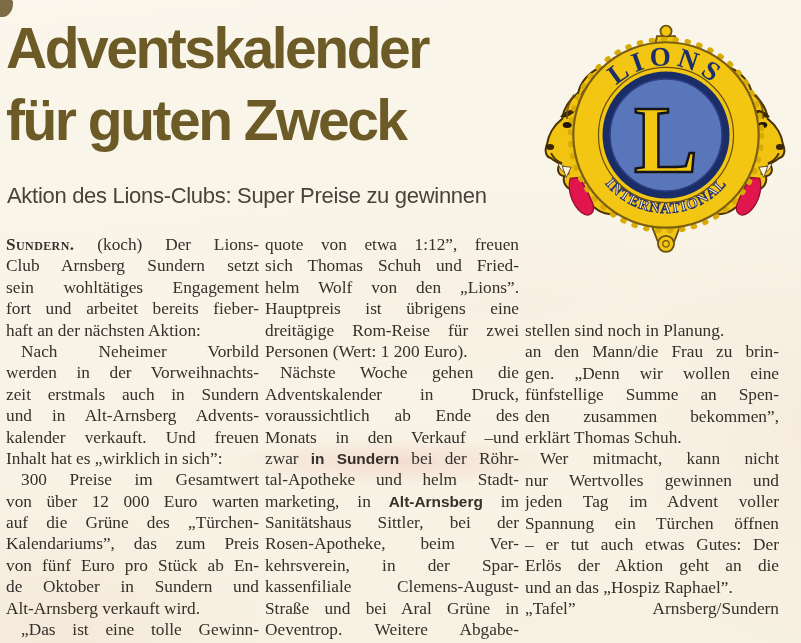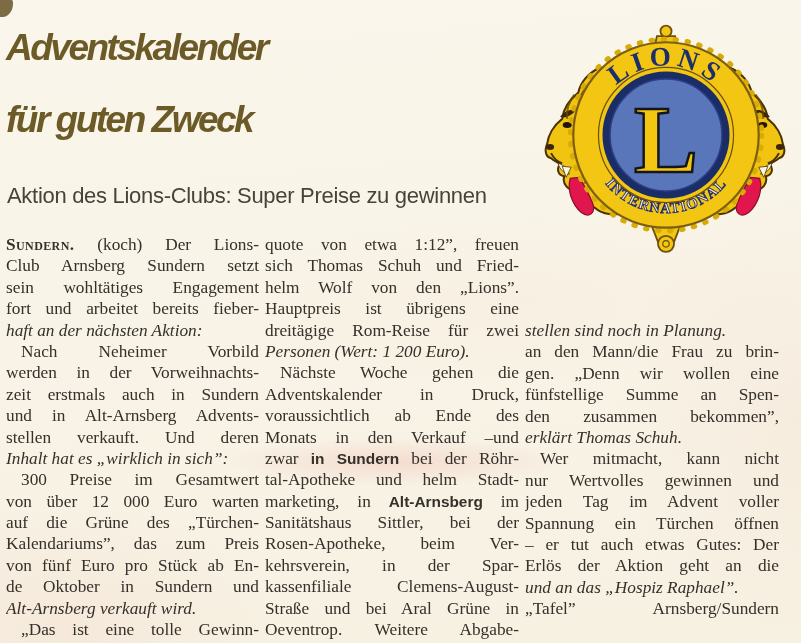--- a/index.html
+++ b/index.html
@@ -19,22 +19,22 @@
       radial-gradient(260px 320px at 802px 420px, rgba(236,197,182,.14), transparent 72%),
       radial-gradient(420px 120px at 520px 300px, rgba(240,205,190,.10), transparent 75%);
   }
   .corner-mark {
     position:absolute; left:0; top:0; width:13px; height:17px;
     background:#6e5c32; border-radius:0 12% 80% 0; opacity:.9;
   }
   .headline {
     position:absolute; left:6px; top:12px;
     font-family:"Liberation Sans", sans-serif;
-    font-weight:bold; font-size:37px; line-height:72px;
-    letter-spacing:-2.5px; color:#6c5a27;font-style:italic;
+    font-weight:bold; font-size:57px; line-height:72px;
+    letter-spacing:-2.5px; color:#6c5a27;
   }
   .subhead {
     position:absolute; left:7px; top:183px;
     font-family:"Liberation Sans", sans-serif;
     font-weight:400; font-size:22px; letter-spacing:-0.3px;
     color:#49423a;
   }
   .logo { position:absolute; left:540px; top:12px; width:252px; height:250px; }
   .logo svg { width:100%; height:100%; display:block; }
   .columns {
@@ -43,21 +43,21 @@
     overflow:hidden;
   }
   .col { overflow:hidden; }
   .col-offset { padding-top:86px; }
   .line {
     font-size:17.3px; line-height:21.4px; height:21.4px;
     color:#34302a;
     text-align:justify; text-align-last:justify;
     overflow:hidden; white-space:nowrap;
   }
-  .line.end { text-align-last:left;font-style:italic; }
+  .line.end { text-align-last:left; }
   .line.indent { padding-left:15px; }
   .line .sc { font-weight:bold; font-variant:small-caps; letter-spacing:.4px; }
   .line .b {
     font-family:"Liberation Sans", sans-serif;
     font-weight:bold; font-size:15.4px;
   }
 </style>
 </head>
 <body>
 
@@ -130,21 +130,21 @@
   <div class="col">
       <div class="line"><span class="sc">Sundern.</span><span> (koch) Der Lions-</span></div>
       <div class="line"><span>Club Arnsberg Sundern setzt</span></div>
       <div class="line"><span>sein wohltätiges Engagement</span></div>
       <div class="line"><span>fort und arbeitet bereits fieber-</span></div>
       <div class="line end"><span>haft an der nächsten Aktion:</span></div>
       <div class="line indent"><span>Nach Neheimer Vorbild</span></div>
       <div class="line"><span>werden in der Vorweihnachts-</span></div>
       <div class="line"><span>zeit erstmals auch in Sundern</span></div>
       <div class="line"><span>und in Alt-Arnsberg Advents-</span></div>
-      <div class="line"><span>stellen verkauft. Und deren</span></div>
+      <div class="line"><span>kalender verkauft. Und freuen</span></div>
       <div class="line end"><span>Inhalt hat es „wirklich in sich”:</span></div>
       <div class="line indent"><span>300 Preise im Gesamtwert</span></div>
       <div class="line"><span>von über 12 000 Euro warten</span></div>
       <div class="line"><span>auf die Grüne des „Türchen-</span></div>
       <div class="line"><span>Kalendariums”, das zum Preis</span></div>
       <div class="line"><span>von fünf Euro pro Stück ab En-</span></div>
       <div class="line"><span>de Oktober in Sundern und</span></div>
       <div class="line end"><span>Alt-Arnsberg verkauft wird.</span></div>
       <div class="line indent"><span>„Das ist eine tolle Gewinn-</span></div>
     </div>

